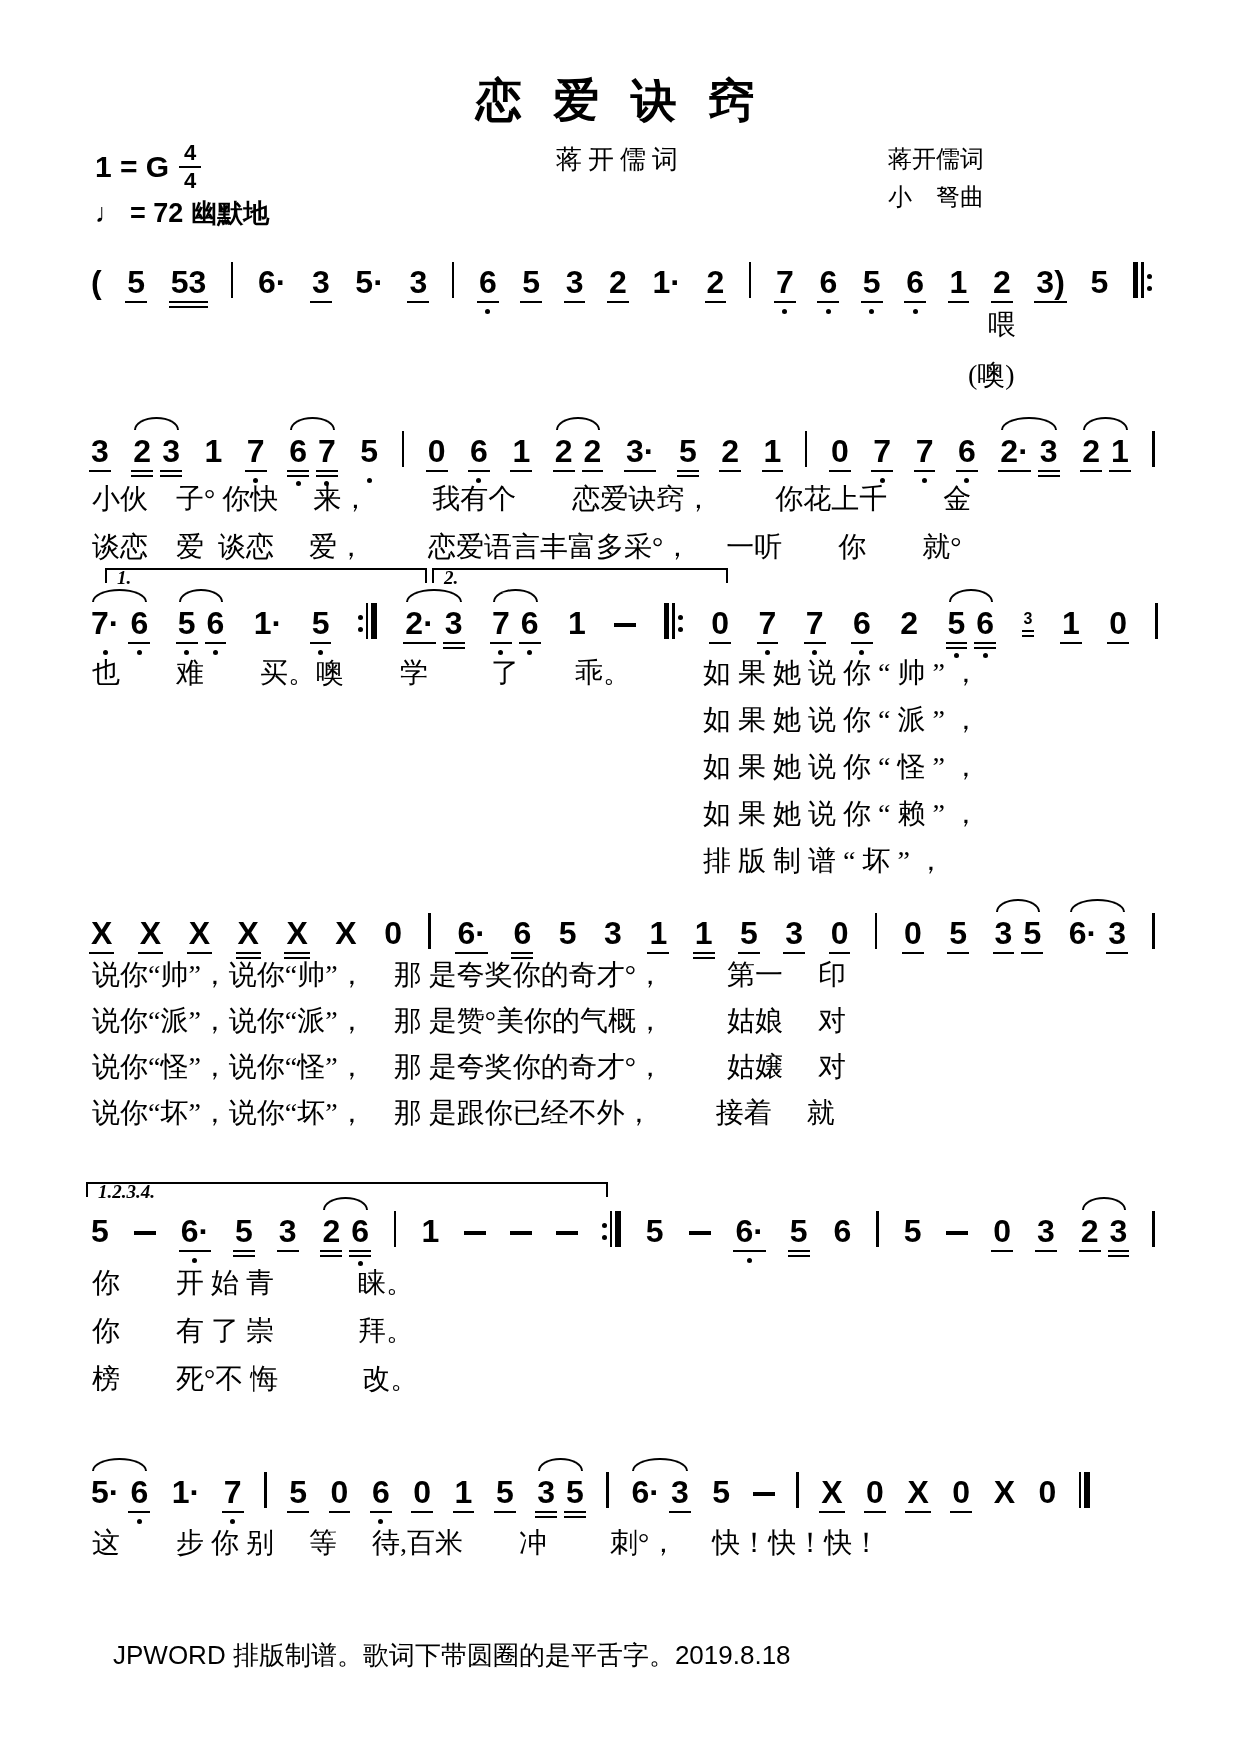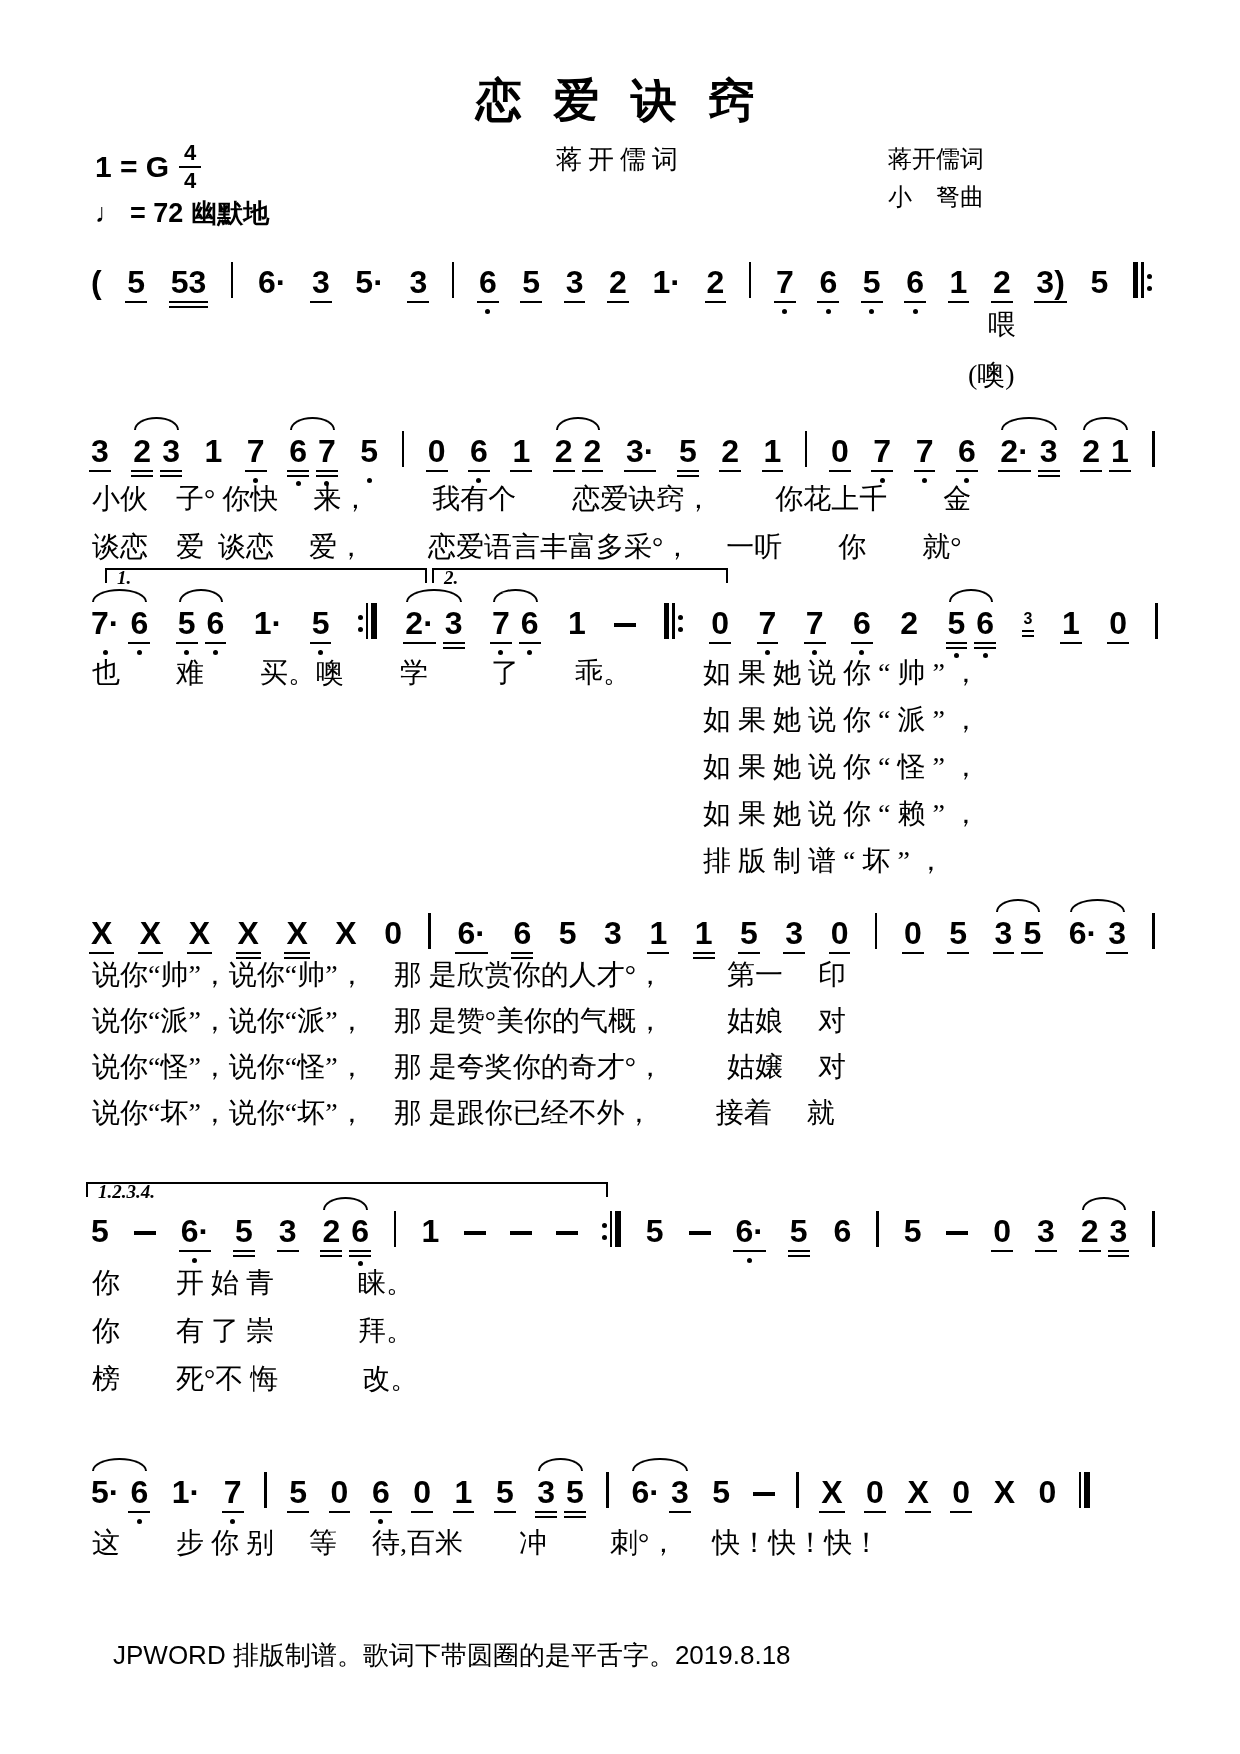--- a/index.html
+++ b/index.html
@@ -255,21 +255,21 @@
         <div class="tok">5<div class="ul" style="bottom: -5px;"></div></div>
       </div>
       <div class="arcgrp">
         <div class="tok">6·</div>
         <div class="tok">3<div class="ul" style="bottom: -5px;"></div></div>
       </div>
       <div class="bl"></div>
     </div>
 
   <div class="lyr-col" style="left:92px;top:960px;gap:16px;">
-      <div class="lyr-row">说你“帅”，说你“帅”，　那 是欣赏你的人才°，　　 第一　 印</div>
+      <div class="lyr-row">说你“帅”，说你“帅”，　那 是夸奖你的奇才°，　　 第一　 印</div>
       <div class="lyr-row">说你“派”，说你“派”，　那 是赞°美你的气概，　　 姑娘　 对</div>
       <div class="lyr-row">说你“怪”，说你“怪”，　那 是夸奖你的奇才°，　　 姑嬢　 对</div>
       <div class="lyr-row">说你“坏”，说你“坏”，　那 是跟你已经不外，　　 接着　 就</div>
     </div>
 
   <div class="volta" style="left:86px;top:1182px;width:518px;">
     <span class="vl">1.2.3.4.</span>
   </div>
 
   <div class="sys" style="top:1207px;left:90px;width:1065px;">

